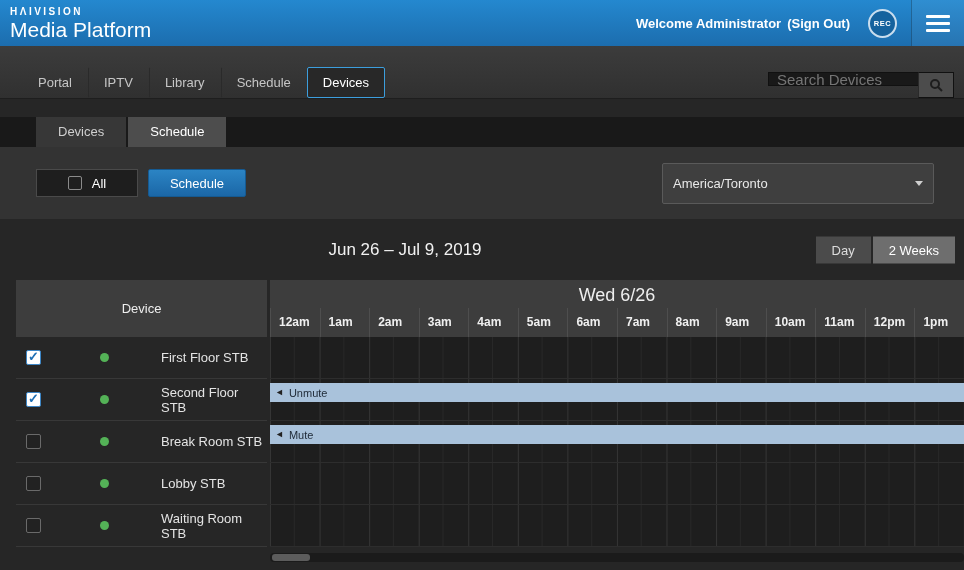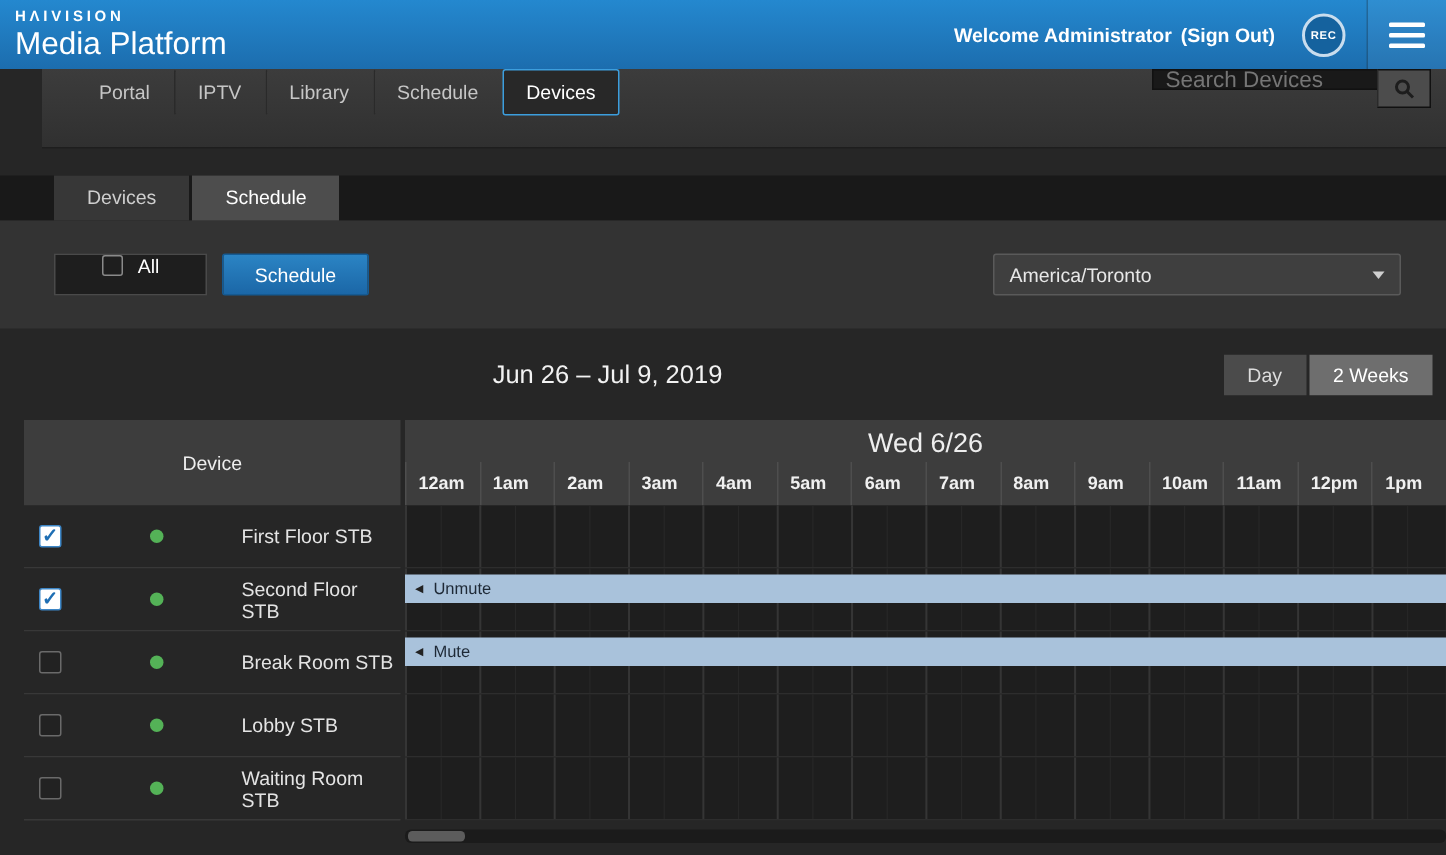--- a/index.html
+++ b/index.html
@@ -17,42 +17,42 @@
   .welcome { font-size:13px; font-weight:bold; color:#fff; }
   .signout { font-size:13px; font-weight:bold; color:#fff; margin-left:6px; cursor:pointer; }
   .rec { width:25px; height:25px; border-radius:50%; border:2px solid #c9ddee; background:#15629e;
          color:#fff; font-size:7.5px; font-weight:bold; display:flex; align-items:center; justify-content:center;
          margin:0 14px 0 18px; letter-spacing:.5px; }
   .burger { width:52px; height:100%; border-left:1px solid rgba(0,0,0,.25); background:rgba(255,255,255,.05);
             display:flex; flex-direction:column; justify-content:center; align-items:center; gap:4px; cursor:pointer; }
   .burger span { width:24px; height:3px; background:#fff; border-radius:1px; }
   
   nav { height:53px; background:linear-gradient(180deg,#3c3c3c,#303030); border-bottom:1px solid #1e1e1e;
-        display:flex; align-items:flex-start; padding:0 10px 0 22px; box-sizing:border-box;margin-left:28px; }
+        display:flex; align-items:flex-end; padding:0 10px 0 22px; box-sizing:border-box; }
   .nav-item { font-size:13px; color:#c6c6c6; padding:7px 15px; border:1px solid transparent; border-radius:2px; cursor:pointer; }
   .nav-item + .nav-item { border-left-color:#2a2a2a; }
   .nav-item.active { color:#fff; border-color:#3c9edd; background:#282828; }
   .search { margin-left:auto; display:flex; }
   .search input { width:150px; height:14px; background:#191919; border:1px solid #111; border-right:none;
                   color:#9a9a9a; font-size:15px; padding:0 8px; box-sizing:border-box; font-family:"Liberation Sans",sans-serif; outline:none; }
   .search button { width:36px; height:26px; background:#4c4c4c; border:1px solid #111; border-left:1px solid #2a2a2a;
                    display:flex; align-items:center; justify-content:center; cursor:pointer; }
   
   .tabstrip { margin-top:18px; height:30px; background:#191919; display:flex; align-items:flex-end; padding-left:36px; gap:2px; }
   .tab { height:30px; line-height:30px; padding:0 22px; font-size:13px; background:#373737; color:#cfcfcf; cursor:pointer; }
   .tab.active { background:#4d4d4d; color:#fff; }
   
   .toolbar { height:72px; background:#333; display:flex; align-items:center; padding:0 30px 0 36px; box-sizing:border-box; }
-  .btn-all { display:flex; justify-content:center; gap:10px; width:102px; height:28px;
+  .btn-all { display:flex; align-items:center; justify-content:center; gap:10px; width:102px; height:28px;
              background:#1e1e1e; border:1px solid #4a4a4a; color:#fff; font-size:13px; cursor:pointer; }
   .cb { width:14px; height:14px; border:1px solid #8a8a8a; border-radius:2px; box-sizing:border-box; background:transparent; }
   .btn-schedule { margin-left:10px; width:98px; height:28px; background:linear-gradient(180deg,#2b84c4,#1b67a7);
                   border:1px solid #155a92; border-radius:2px; color:#fff; font-size:13px; cursor:pointer;
                   font-family:"Liberation Sans",sans-serif; }
-  .dropdown { margin-left:auto; width:272px; height:28px; background:#3f3f3f; border:1px solid #5a5a5a; border-radius:2px;
+  .dropdown { margin-left:auto; width:272px; height:41px; background:#3f3f3f; border:1px solid #5a5a5a; border-radius:2px;
               display:flex; align-items:center; padding:0 10px; box-sizing:border-box; font-size:13px; color:#e8e8e8; cursor:pointer; }
   .caret { margin-left:auto; width:0; height:0; border-left:4px solid transparent; border-right:4px solid transparent;
            border-top:5px solid #cfcfcf; }
   
   .titlerow { height:61px; position:relative; }
   .daterange { position:absolute; left:405px; top:50%; transform:translate(-50%,-50%); font-size:17px; color:#f2f2f2; }
   .viewbtns { position:absolute; right:9px; top:50%; transform:translateY(-50%); display:flex; gap:2px; }
   .vbtn { height:27px; padding:0 16px; font-size:13px; display:flex; align-items:center; background:#4b4b4b; color:#ddd; cursor:pointer; }
   .vbtn.active { background:#6e6e6e; color:#fff; }
   

